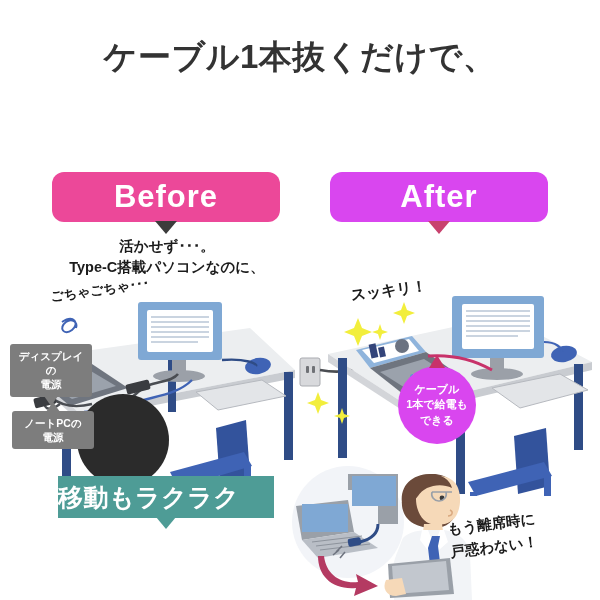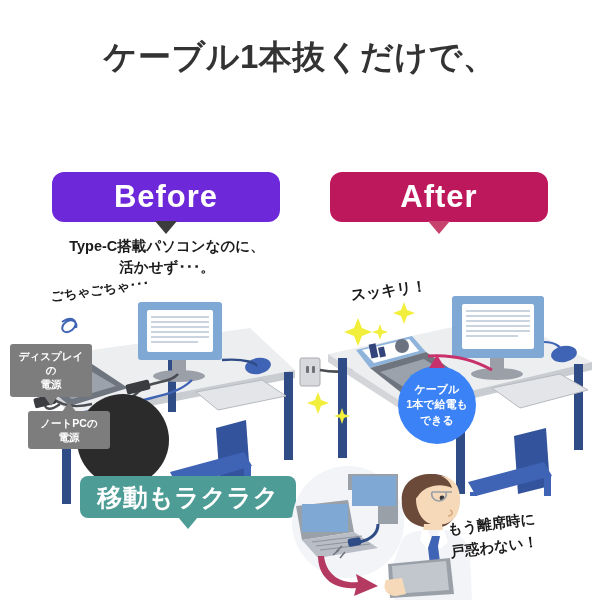--- a/index.html
+++ b/index.html
@@ -23,41 +23,41 @@
     position:absolute;border-radius:12px;color:#ffffff;
     font-weight:700;text-align:center;
   }
   .badge .ptr{
     position:absolute;left:50%;margin-left:-11px;bottom:-12px;
     width:0;height:0;border-left:11px solid transparent;
     border-right:11px solid transparent;
   }
   #badge-before{
     left:52px;top:172px;width:228px;height:50px;line-height:50px;
-    background:#6d28d9;font-size:31px;letter-spacing:1px;
+    background:#ec4899;font-size:31px;letter-spacing:1px;
   }
   #badge-before .ptr{border-top:13px solid #3c3c3c;}
   #badge-after{
     left:330px;top:172px;width:218px;height:50px;line-height:50px;
-    background:#be185d;font-size:31px;letter-spacing:1px;
+    background:#d946ef;font-size:31px;letter-spacing:1px;
   }
   #badge-after .ptr{border-top:13px solid #c8426e;}
 
   .cap{
     position:absolute;text-align:center;font-size:14.5px;font-weight:700;
     line-height:1.48;color:#1b1b1b;
   }
   #cap-before{left:42px;top:236px;width:250px;}
   #cap-after{left:316px;top:236px;width:248px;}
 
   
   #banner-teal{
     position:absolute;left:58px;top:476px;width:216px;height:42px;
-    line-height:42px;background:#4e9c96;border-radius:8px;color:#ffffff;
-    font-size:25px;font-weight:700;text-align:center;letter-spacing:0.5px;margin-left:22px;
+    line-height:42px;background:#4e9c96;border-radius:0;color:#ffffff;
+    font-size:25px;font-weight:700;text-align:left;letter-spacing:0.5px;
   }
   #banner-teal .ptr{
     position:absolute;left:50%;margin-left:-10px;bottom:-11px;width:0;height:0;
     border-left:10px solid transparent;border-right:10px solid transparent;
     border-top:12px solid #4e9c96;
   }
   #cap-move{left:38px;top:534px;width:260px;font-size:15.5px;}
 
   
   .note{
@@ -76,31 +76,31 @@
     position:absolute;background:#7d7d7d;color:#ffffff;border-radius:3px;
     font-size:10.5px;font-weight:700;text-align:center;line-height:1.35;
     padding:5px 4px;box-sizing:border-box;
   }
   #call-display{left:10px;top:344px;width:82px;}
   #call-display .tail{
     position:absolute;left:50%;margin-left:-7px;bottom:-9px;width:0;height:0;
     border-left:7px solid transparent;border-right:7px solid transparent;
     border-top:10px solid #7d7d7d;
   }
-  #call-note{left:28px;top:411px;width:82px;}
+  #call-note{left:12px;top:411px;width:82px;}
   #call-note .tail{
     position:absolute;left:50%;margin-left:-7px;top:-9px;width:0;height:0;
     border-left:7px solid transparent;border-right:7px solid transparent;
     border-bottom:10px solid #7d7d7d;
   }
 
   
   #circle-cable{
     position:absolute;left:398px;top:366px;width:78px;height:78px;
-    border-radius:50%;background:#3b82f6;color:#ffffff;font-size:11px;
+    border-radius:50%;background:#d946ef;color:#ffffff;font-size:11px;
     font-weight:700;line-height:1.38;text-align:center;
     display:flex;align-items:center;justify-content:center;
   }
   #circle-cable .tail{
     position:absolute;left:50%;margin-left:-8px;top:-11px;width:0;height:0;
     border-left:8px solid transparent;border-right:8px solid transparent;
     border-bottom:13px solid #c8326a;
   }
 
   .scene{position:absolute;}
@@ -115,22 +115,22 @@
 
   <div class="headline">
     <span>ケーブル1本抜くだけで、</span>
   </div>
 
   <div class="badge" id="badge-before">
     <span>Before</span>
     <span class="ptr"></span>
   </div>
   <div class="cap" id="cap-before">
+    <div>活かせず･･･。</div>
     <div>Type-C搭載パソコンなのに、</div>
-    <div>活かせず･･･。</div>
   </div>
 
   <div class="badge" id="badge-after">
     <span>After</span>
     <span class="ptr"></span>
   </div>
 
   <svg class="scene" id="scene-left" width="300" height="210" viewBox="0 0 300 210">
 
     <rect x="26" y="62" width="22" height="30" rx="2" fill="#d8d9dc" stroke="#a9abb0" stroke-width="1"></rect>

